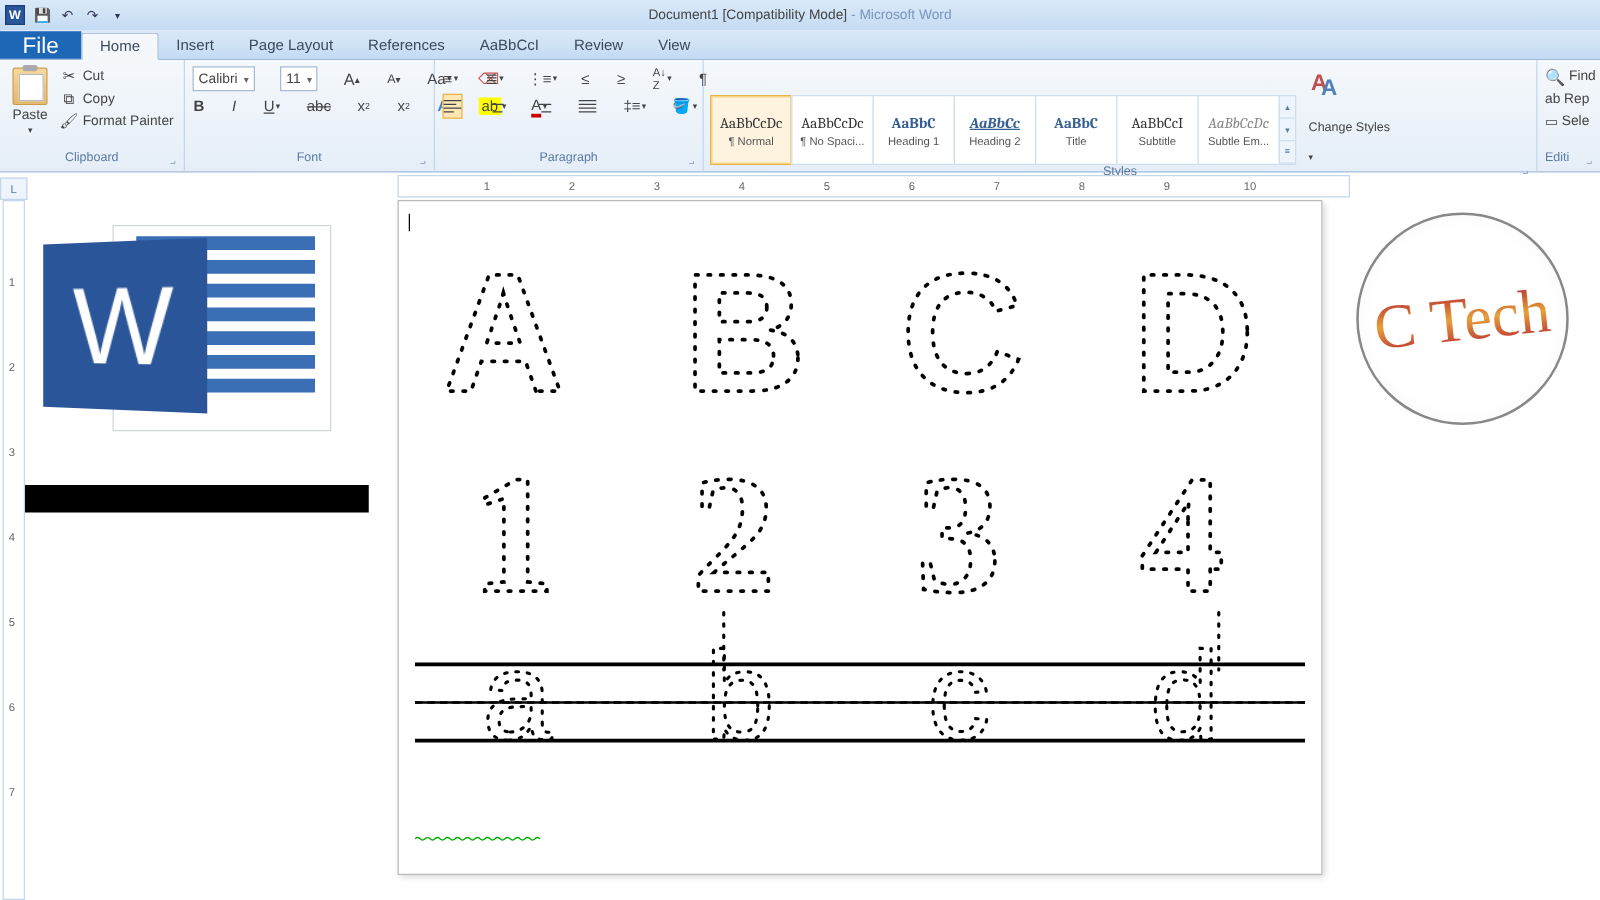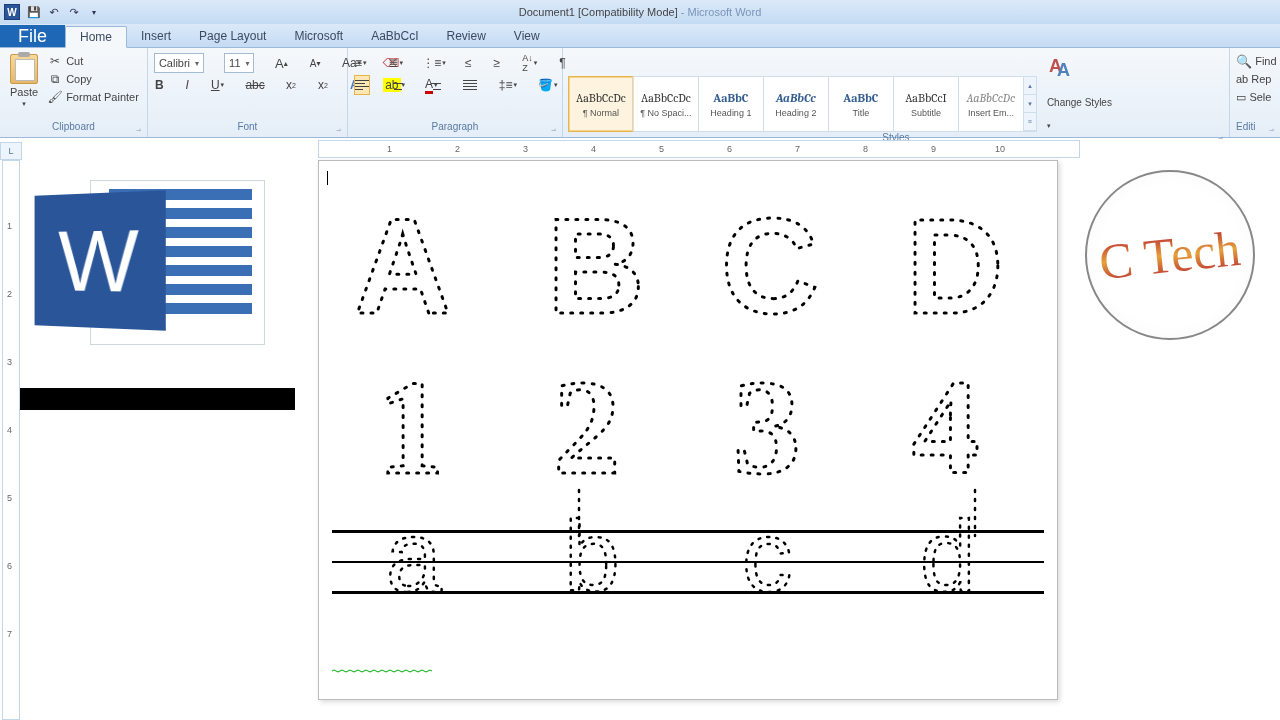--- a/index.html
+++ b/index.html
@@ -53,21 +53,21 @@
 .para-btn.active { background:#fce7b5; border:1px solid #e8b44b; }
 
 
 .styles-gallery { display:flex; gap:0;align-items:flex-end; }
 .style-item { width:66px; height:56px; border:1px solid #d0ddeb; background:#fff; display:flex; flex-direction:column; align-items:center; justify-content:center; gap:3px; margin-left:-1px; }
 .style-item.active { border:1px solid #e8b44b; background:#fdf3de; box-shadow:inset 0 0 0 1px #f5d58a; }
 .style-preview { font-size:12px; color:#333; font-family:"Cambria",serif; }
 .style-item:nth-child(3) .style-preview,
 .style-item:nth-child(4) .style-preview,
 .style-item:nth-child(5) .style-preview { font-weight:bold; color:#365f91; }
-.style-item:nth-child(4) .style-preview { font-style:italic; }
+.style-item:nth-child(4) .style-preview { font-style:italic;text-decoration:underline; }
 .style-item:nth-child(7) .style-preview { font-style:italic; color:#888; }
 .style-name { font-size:9px; color:#555; }
 .gallery-more { width:14px; height:56px; border:1px solid #d0ddeb; background:#eef4fb; display:flex; flex-direction:column; margin-left:-1px; }
 .gallery-more div { flex:1; display:flex; align-items:center; justify-content:center; font-size:7px; color:#587aa3; border-bottom:1px solid #d0ddeb; }
 
 .change-styles { display:flex; flex-direction:column; align-items:flex-start; gap:14px; padding:2px 6px; }
 .cs-icon { width:28px; height:30px; position:relative; }
 .cs-icon::before { content:"A"; position:absolute; font-size:18px; font-weight:bold; color:#c0504d; left:2px; top:2px; }
 .cs-icon::after { content:"A"; position:absolute; font-size:18px; font-weight:bold; color:#4f81bd; left:10px; top:6px; }
 
@@ -131,21 +131,21 @@
     <span class="app"> - </span>
     <span class="app">Microsoft Word</span>
   </div>
 </div>
 
 <div class="tabs">
   <div class="file-tab">File</div>
   <div class="tab active">Home</div>
   <div class="tab">Insert</div>
   <div class="tab">Page Layout</div>
-  <div class="tab">Microsoft</div>
+  <div class="tab">References</div>
   <div class="tab">AaBbCcI</div>
   <div class="tab">Review</div>
   <div class="tab">View</div>
 </div>
 
 <div class="ribbon">
 
   <div class="group">
     <div class="group-body">
       <div class="paste-btn">
@@ -282,21 +282,21 @@
         <div class="style-item">
             <div class="style-preview">AaBbC</div>
             <div class="style-name">Title</div>
           </div>
         <div class="style-item">
             <div class="style-preview">AaBbCcI</div>
             <div class="style-name">Subtitle</div>
           </div>
         <div class="style-item">
             <div class="style-preview">AaBbCcDc</div>
-            <div class="style-name">Insert Em...</div>
+            <div class="style-name">Subtle Em...</div>
           </div>
         <div class="gallery-more">
             <div>▴</div>
             <div>▾</div>
             <div>≡</div>
           </div>
       </div>
       <div class="change-styles">
         <div class="cs-icon"></div>
         <span style="text-align:center;font-size:10px;line-height:1">Change Styles</span>

